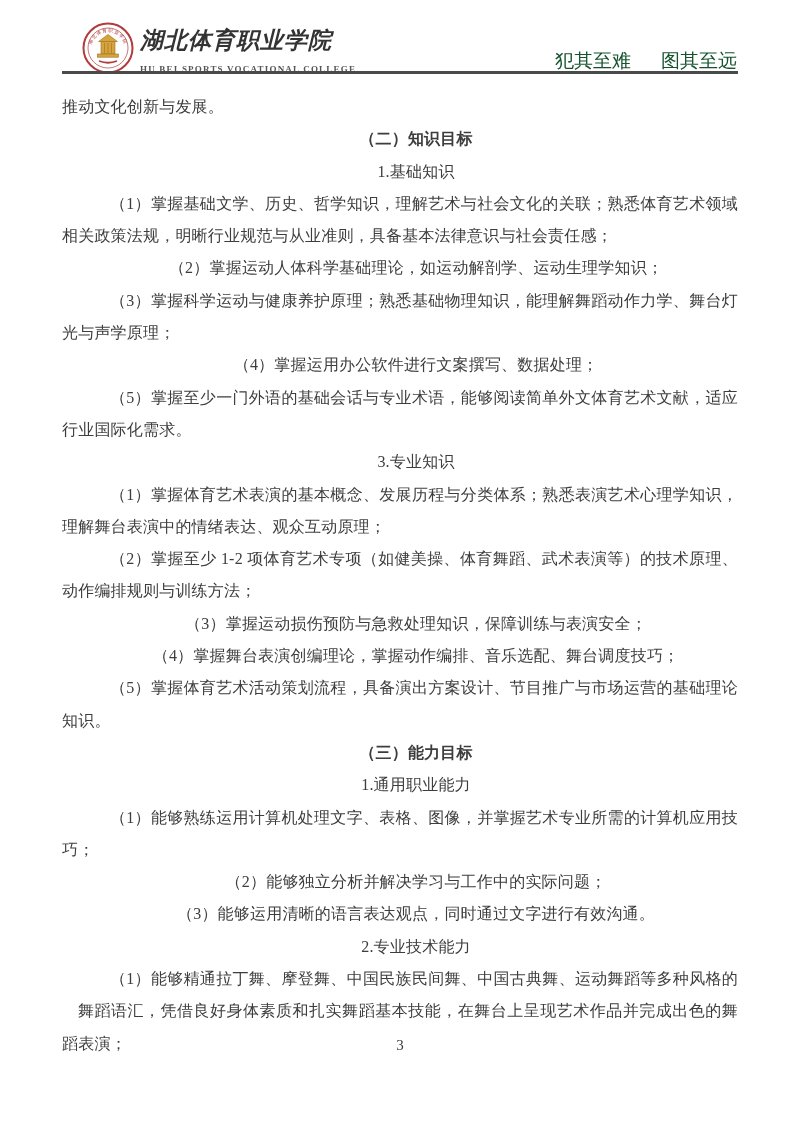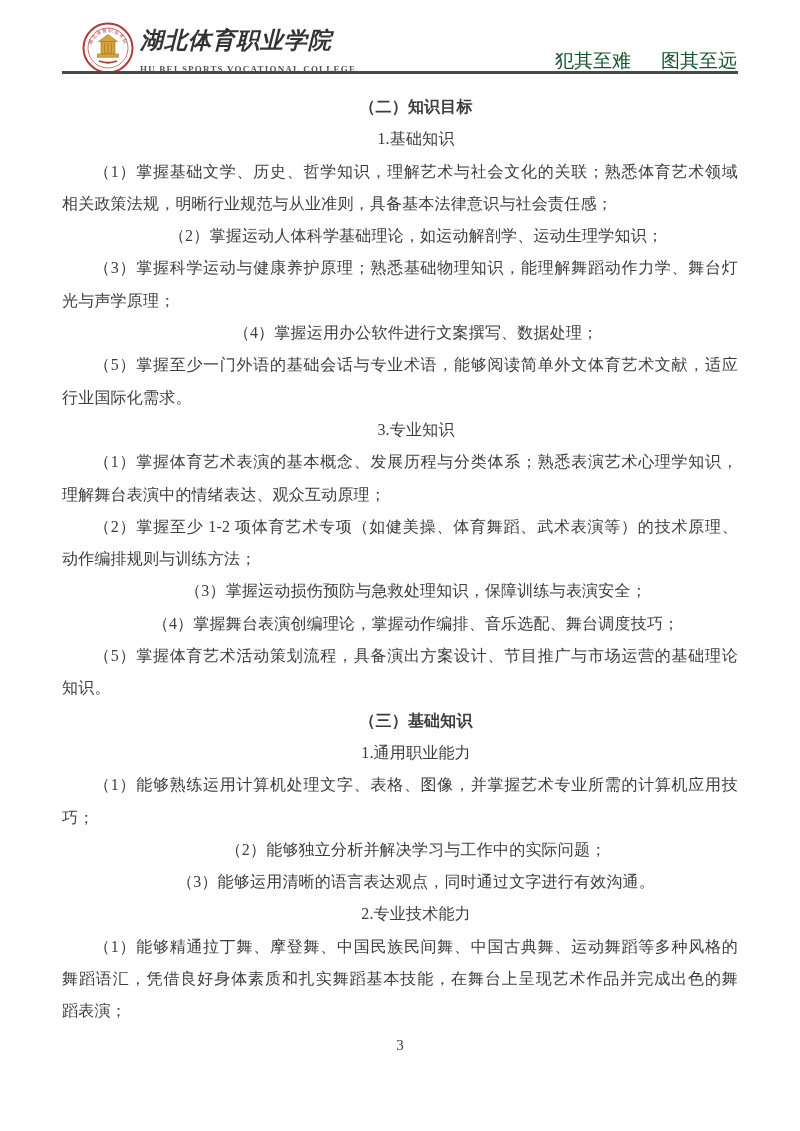--- a/index.html
+++ b/index.html
@@ -66,20 +66,21 @@
     font-size: 16px;
     letter-spacing: 0.2px;
     overflow: visible;
   }
   .line.ind { padding-left: 32px; text-align: center; }
   .line.bold { font-weight: 700; }
   .line.just {
     text-align: justify;
     text-align-last: justify;
     text-justify: inter-character;
+    margin-left: 16px;
   }
 
   
   .page-number {
     position: absolute;
     left: 0;
     top: 1037px;
     width: 100%;
     text-align: center;
     font-size: 15px;
@@ -119,40 +120,41 @@
     </div>
 
     <div class="motto">
       <span>犯其至难</span><span class="gap"></span><span>图其至远</span>
     </div>
 
     <div class="rule"></div>
   </div>
 
   <div class="body-text">
+      <div class="line">推动文化创新与发展。</div>
       <div class="line ind bold">（二）知识目标</div>
       <div class="line ind">1.基础知识</div>
       <div class="line ind just">（1）掌握基础文学、历史、哲学知识，理解艺术与社会文化的关联；熟悉体育艺术领域</div>
       <div class="line">相关政策法规，明晰行业规范与从业准则，具备基本法律意识与社会责任感；</div>
       <div class="line ind">（2）掌握运动人体科学基础理论，如运动解剖学、运动生理学知识；</div>
       <div class="line ind just">（3）掌握科学运动与健康养护原理；熟悉基础物理知识，能理解舞蹈动作力学、舞台灯</div>
       <div class="line">光与声学原理；</div>
       <div class="line ind">（4）掌握运用办公软件进行文案撰写、数据处理；</div>
       <div class="line ind just">（5）掌握至少一门外语的基础会话与专业术语，能够阅读简单外文体育艺术文献，适应</div>
       <div class="line">行业国际化需求。</div>
       <div class="line ind">3.专业知识</div>
       <div class="line ind just">（1）掌握体育艺术表演的基本概念、发展历程与分类体系；熟悉表演艺术心理学知识，</div>
       <div class="line">理解舞台表演中的情绪表达、观众互动原理；</div>
       <div class="line ind just">（2）掌握至少 1-2 项体育艺术专项（如健美操、体育舞蹈、武术表演等）的技术原理、</div>
       <div class="line">动作编排规则与训练方法；</div>
       <div class="line ind">（3）掌握运动损伤预防与急救处理知识，保障训练与表演安全；</div>
       <div class="line ind">（4）掌握舞台表演创编理论，掌握动作编排、音乐选配、舞台调度技巧；</div>
       <div class="line ind just">（5）掌握体育艺术活动策划流程，具备演出方案设计、节目推广与市场运营的基础理论</div>
       <div class="line">知识。</div>
-      <div class="line ind bold">（三）基础知识</div>
+      <div class="line ind bold">（三）能力目标</div>
       <div class="line ind">1.通用职业能力</div>
       <div class="line ind just">（1）能够熟练运用计算机处理文字、表格、图像，并掌握艺术专业所需的计算机应用技</div>
       <div class="line">巧；</div>
       <div class="line ind">（2）能够独立分析并解决学习与工作中的实际问题；</div>
       <div class="line ind">（3）能够运用清晰的语言表达观点，同时通过文字进行有效沟通。</div>
       <div class="line ind">2.专业技术能力</div>
       <div class="line ind just">（1）能够精通拉丁舞、摩登舞、中国民族民间舞、中国古典舞、运动舞蹈等多种风格的</div>
       <div class="line just">舞蹈语汇，凭借良好身体素质和扎实舞蹈基本技能，在舞台上呈现艺术作品并完成出色的舞</div>
       <div class="line">蹈表演；</div>
     </div>

